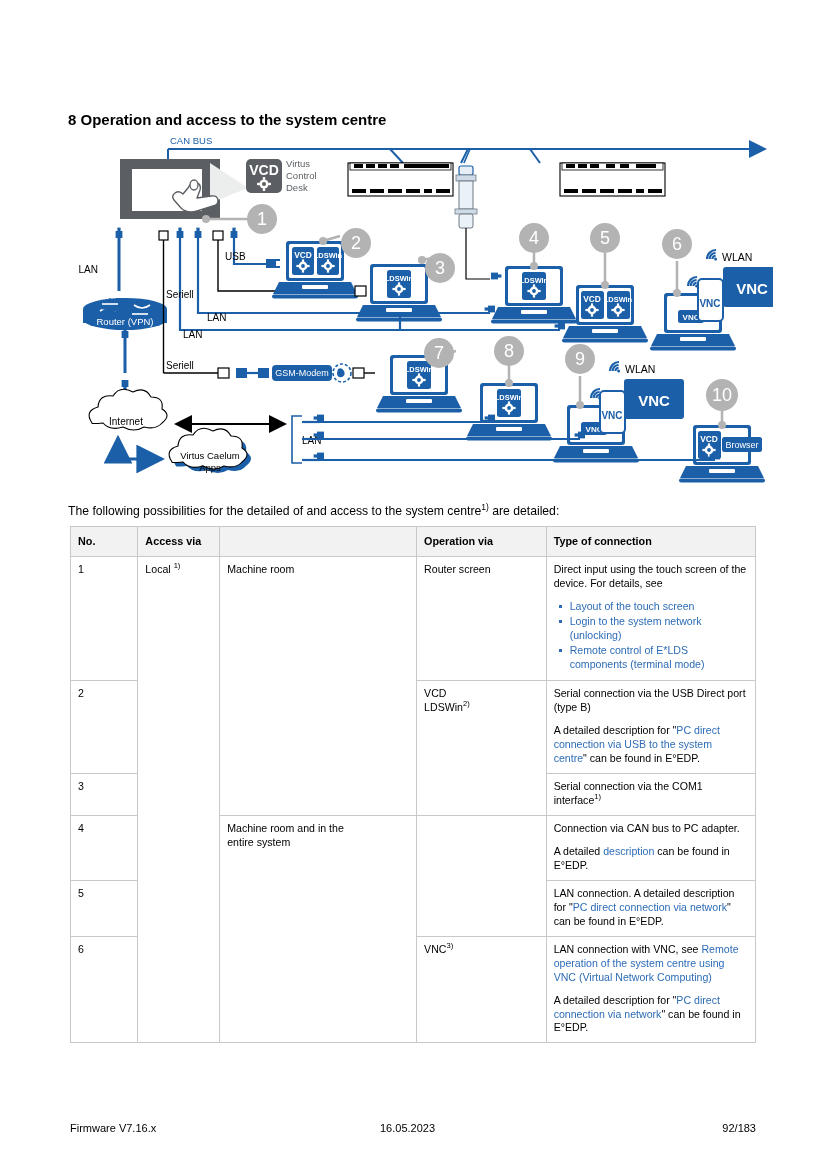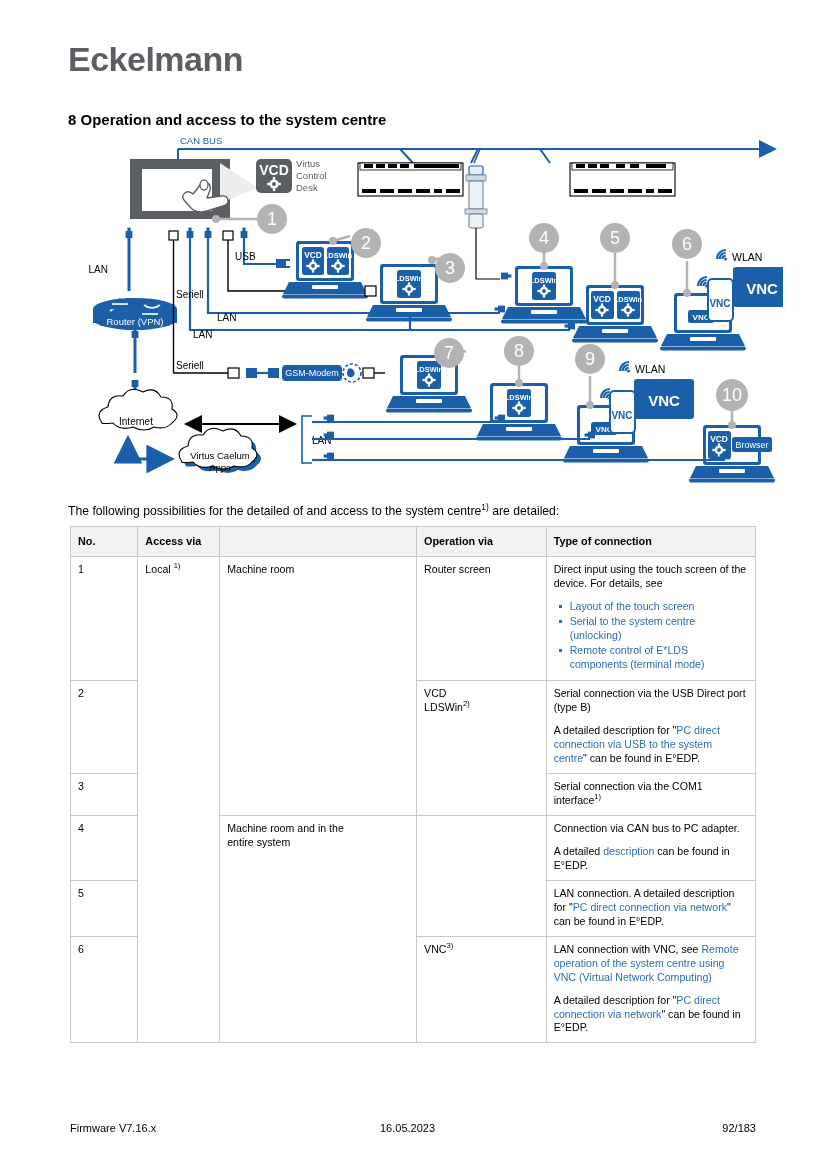--- a/index.html
+++ b/index.html
@@ -15,21 +15,21 @@
     position:absolute;left:68px;top:40px;
     font-size:34px;font-weight:bold;letter-spacing:-0.5px;
     color:#5b5f63;
   }
   .chapter{
     position:absolute;left:68px;top:111px;
     font-size:15px;font-weight:bold;color:#000;
   }
 
   
-  .diagram{position:absolute;left:80px;top:133px;width:703px;height:355px;}
+  .diagram{position:absolute;left:70px;top:133px;width:703px;height:355px;}
   .diagram svg{display:block;}
 
   
   .intro{
     position:absolute;left:68px;top:503px;width:700px;
     font-size:12.2px;line-height:1.35;
   }
   .intro sup{font-size:8.5px;}
 
   
@@ -72,21 +72,20 @@
   }
   .footer .fl{position:absolute;left:0;}
   .footer .fc{position:absolute;left:310px;}
   .footer .fr{position:absolute;right:0;}
 </style>
 </head>
 <body>
 
 <div class="page">
 
-  <div class="brand">Eckelmann</div>
   <div class="chapter">8 Operation and access to the system centre</div>
 
   <div class="diagram">
   <svg width="703" height="355" viewBox="0 0 703 355" xmlns="http://www.w3.org/2000/svg">
     <defs>
       <marker id="arrB" markerWidth="9" markerHeight="9" refX="8" refY="4.5" orient="auto">
         <path d="M0,0 L9,4.5 L0,9 z" fill="#1b5fa8"></path>
       </marker>
       <marker id="arrK" markerWidth="9" markerHeight="9" refX="8" refY="4.5" orient="auto">
         <path d="M0,0 L9,4.5 L0,9 z" fill="#000"></path>
@@ -466,21 +465,21 @@
         <td>1</td>
         <td rowspan="6">
           <span>Local </span><sup>1)</sup>
         </td>
         <td rowspan="3">Machine room</td>
         <td>Router screen</td>
         <td>
           <p>Direct input using the touch screen of the device. For details, see</p>
           <ul>
             <li><a class="lk" href="#">Layout of the touch screen</a></li>
-            <li><a class="lk" href="#">Serial to the system centre (unlocking)</a></li>
+            <li><a class="lk" href="#">Login to the system network (unlocking)</a></li>
             <li><a class="lk" href="#">Remote control of E*LDS components (terminal mode)</a></li>
           </ul>
         </td>
       </tr>
 
       <tr>
         <td>2</td>
         <td rowspan="2">
           <span>VCD</span><br>
           <span>LDSWin</span><sup>2)</sup>

